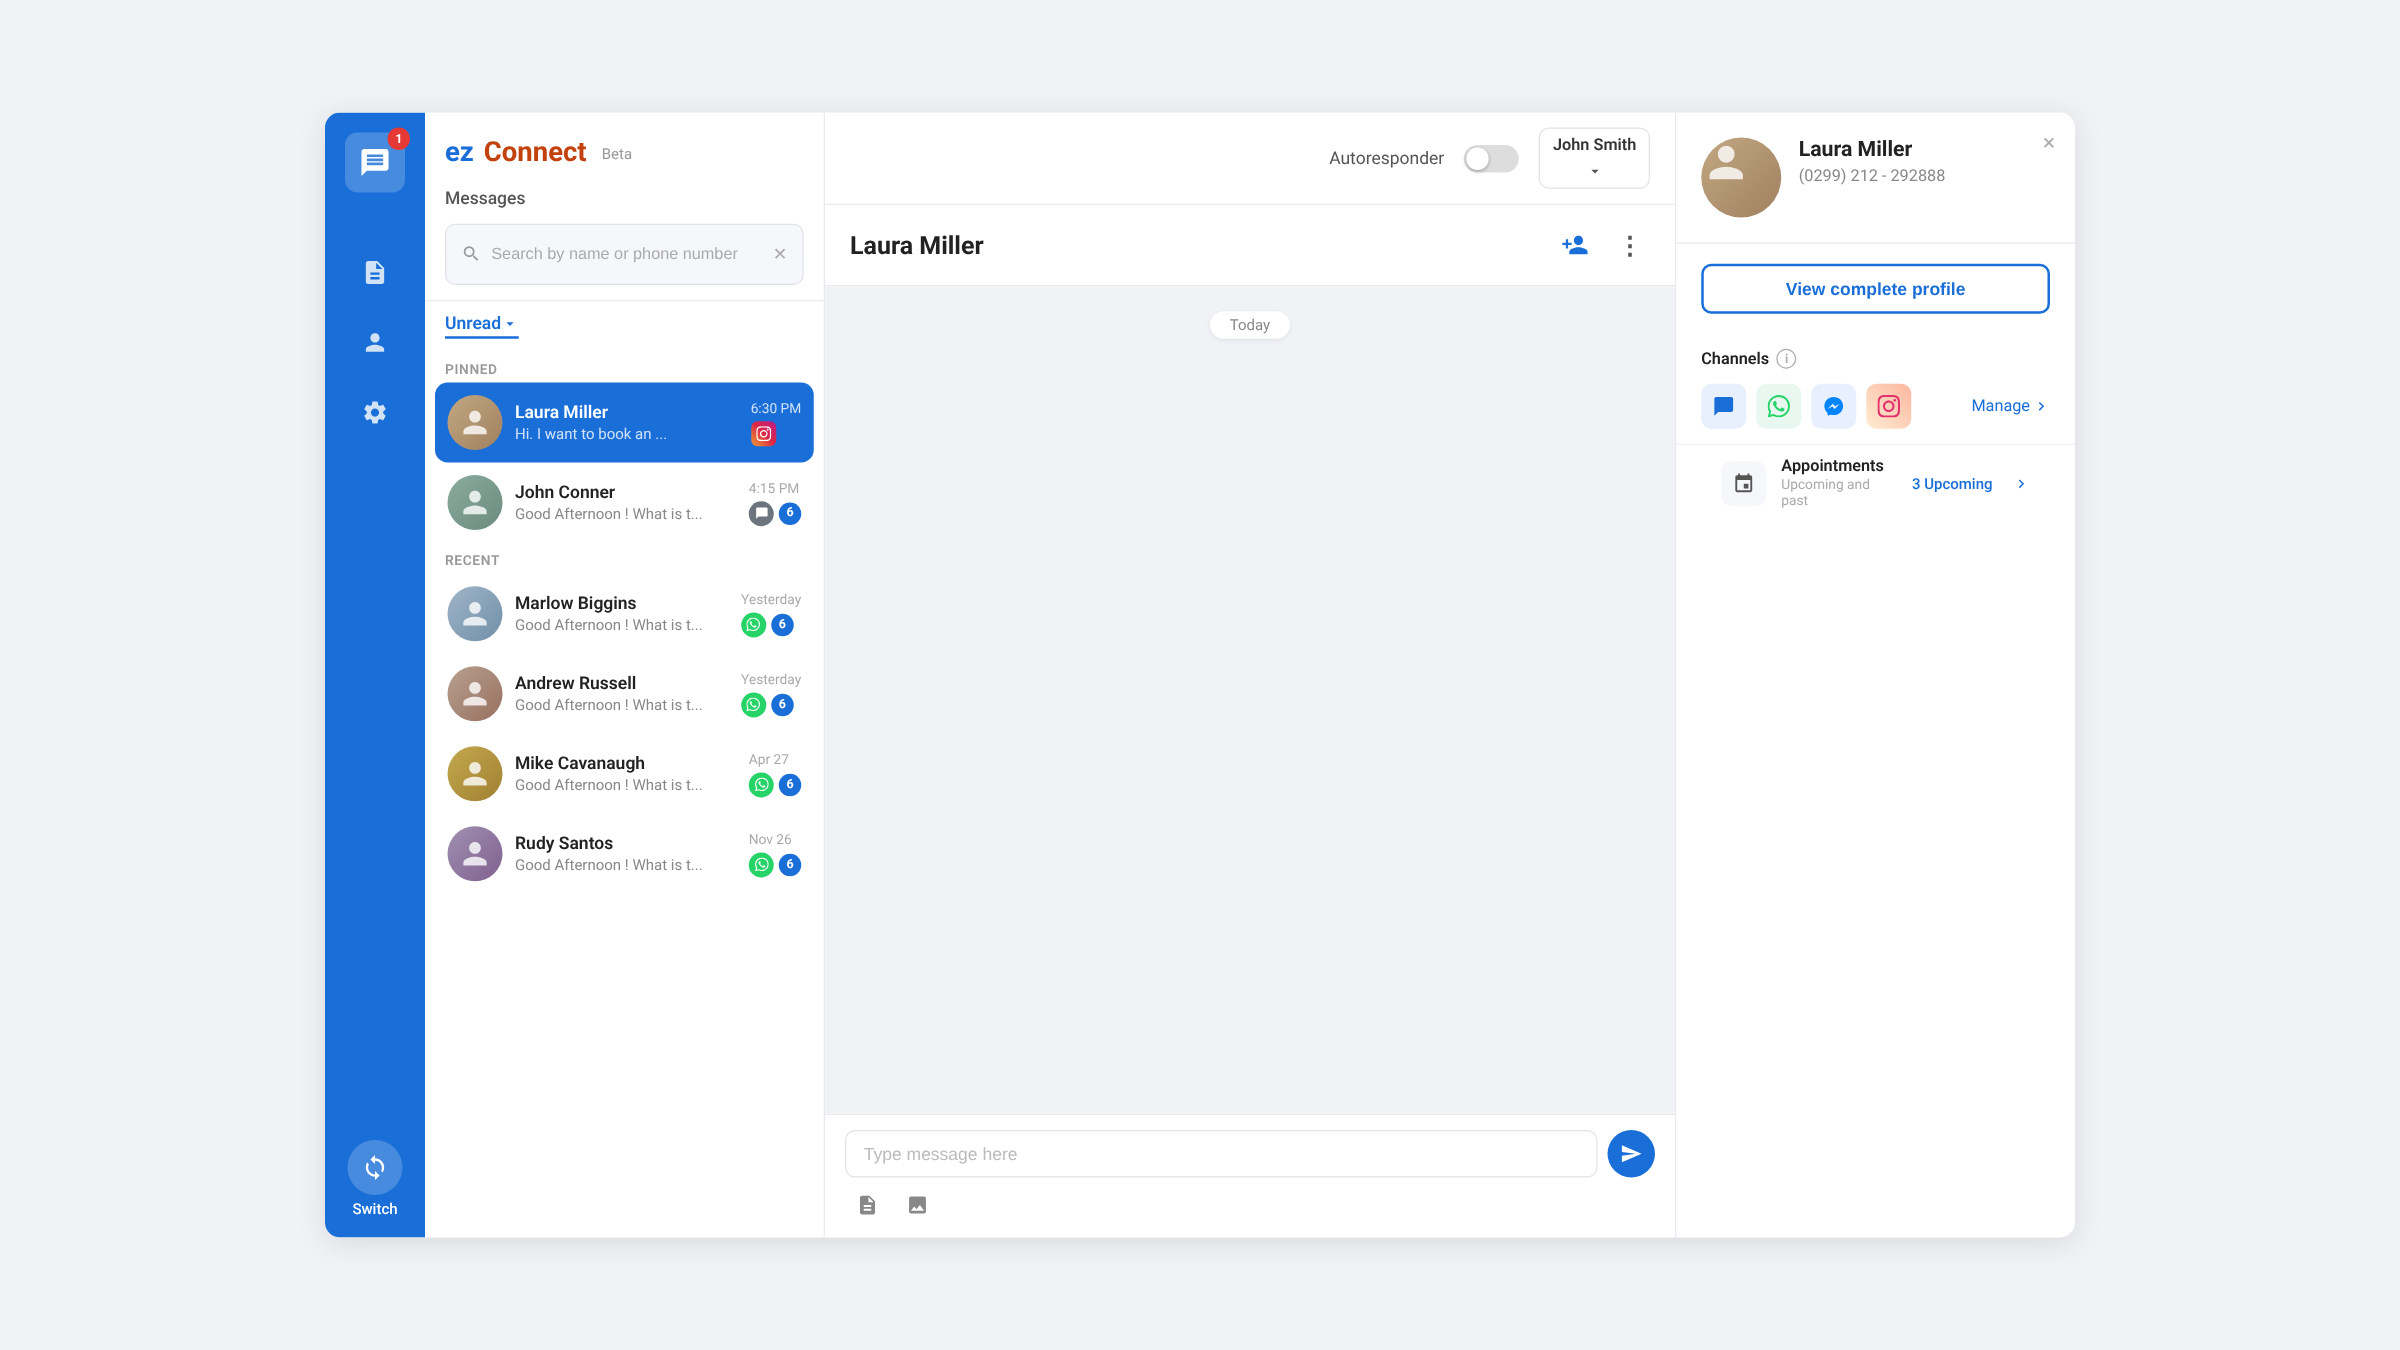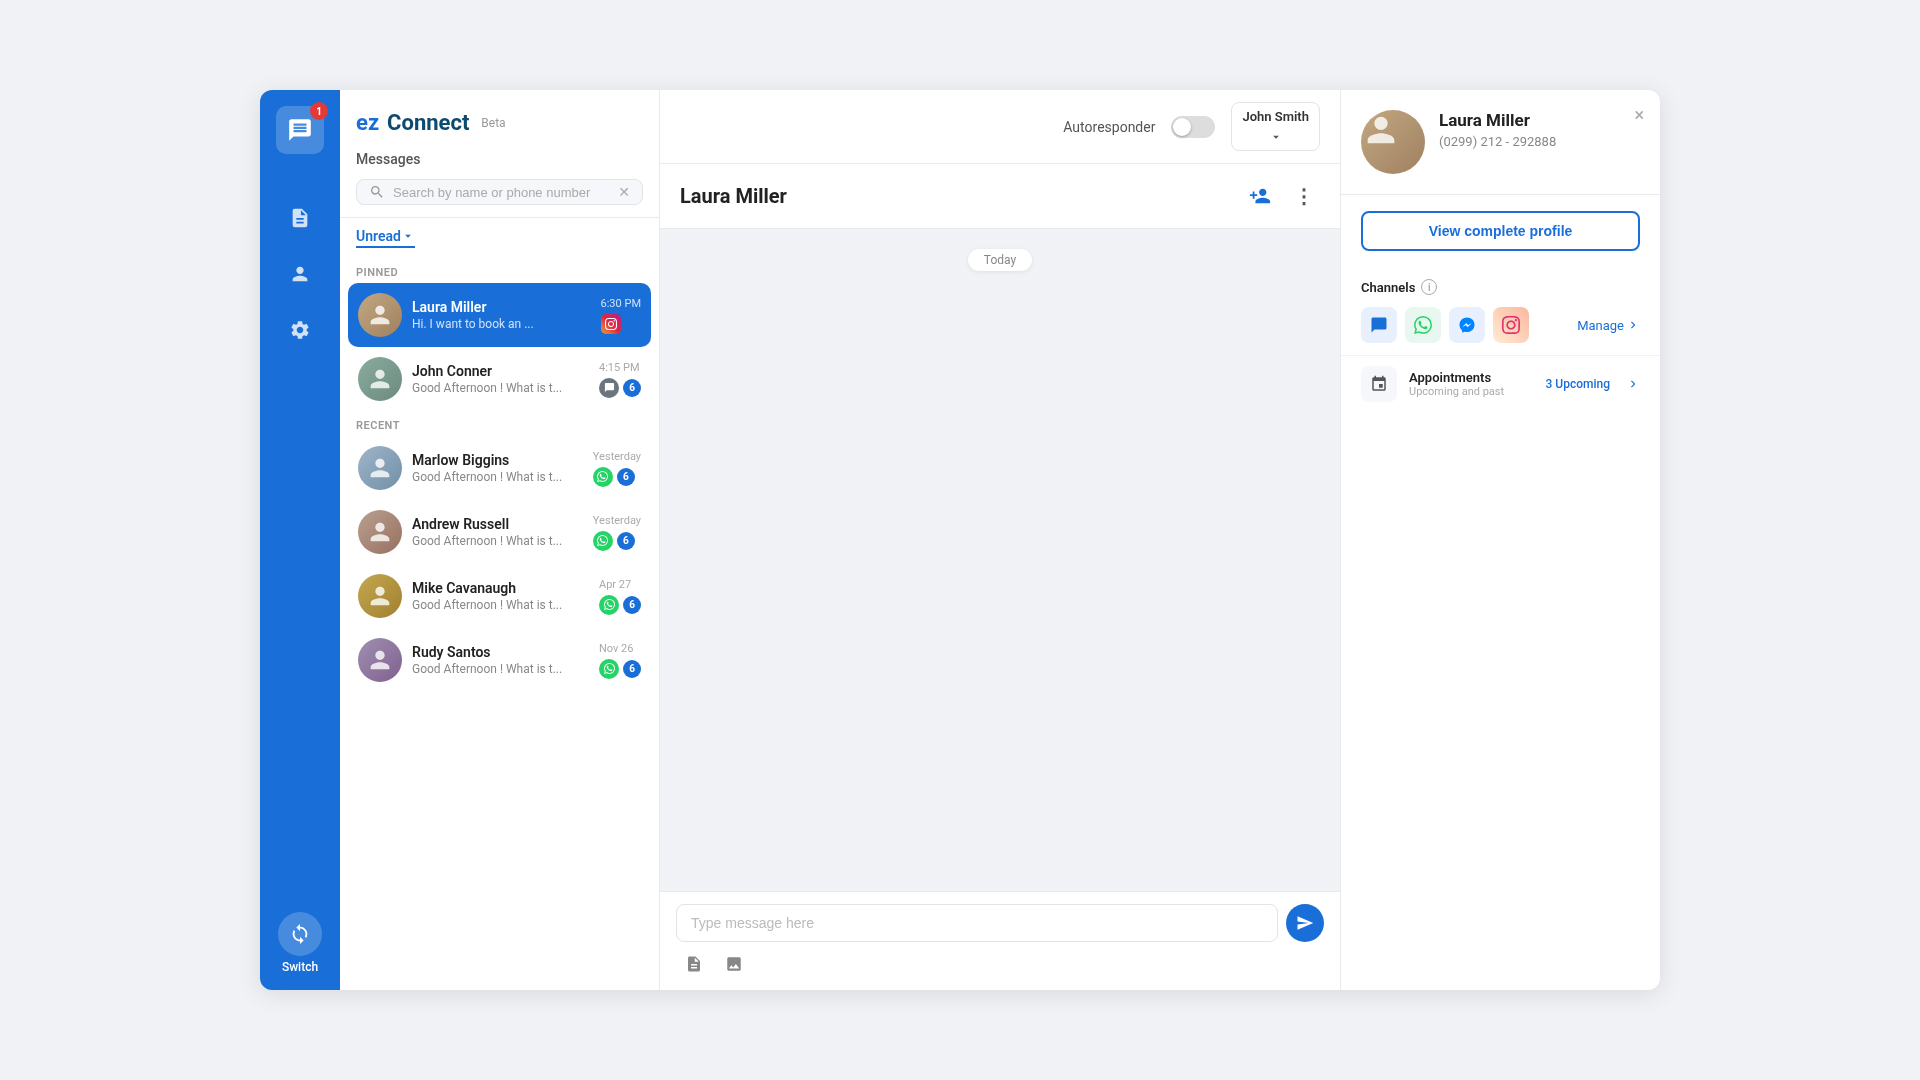--- a/index.html
+++ b/index.html
@@ -19,24 +19,24 @@
     .nav-spacer { flex: 1; }
     .switch-btn { display: flex; flex-direction: column; align-items: center; gap: 4px; cursor: pointer; color: white; font-size: 12px; font-weight: 500; }
     .switch-btn .switch-circle { width: 44px; height: 44px; border-radius: 50%; background: rgba(255,255,255,0.2); display: flex; align-items: center; justify-content: center; }
     .switch-btn .switch-circle svg { width: 22px; height: 22px; fill: white; }
 
     
     .messages-panel { width: 320px; border-right: 1px solid #e8eaed; display: flex; flex-direction: column; }
     .messages-header { padding: 20px 16px 12px; border-bottom: 1px solid #e8eaed; }
     .app-title { display: flex; align-items: center; gap: 8px; margin-bottom: 16px; }
     .title-ez { color: #1a6ed8; font-size: 22px; font-weight: 700; }
-    .title-connect { color: #0c4a6e; font-size: 22px; font-weight: 700; }
+    .title-connect { color: #c2410c; font-size: 22px; font-weight: 700; }
     .title-beta { color: #999; font-size: 12px; font-weight: 400; margin-left: 4px; }
     .messages-label { font-size: 14px; color: #555; font-weight: 500; margin-bottom: 12px; }
-    .search-bar { display: flex; align-items: center; background: #f5f7fa; border: 1px solid #e0e3e8; border-radius: 8px; padding: 4px 12px; gap: 8px; }
+    .search-bar { display: flex; align-items: flex-start; background: #f5f7fa; border: 1px solid #e0e3e8; border-radius: 8px; padding: 15px 12px; gap: 8px; }
     .search-bar svg { width: 16px; height: 16px; fill: #999; flex-shrink: 0; }
     .search-bar input { border: none; background: transparent; outline: none; font-size: 13px; color: #333; width: 100%; }
     .search-bar input::placeholder { color: #aaa; }
     .search-clear { color: #aaa; cursor: pointer; font-size: 14px; }
 
     .filter-bar { padding: 10px 16px; display: flex; align-items: center; gap: 8px; }
     .filter-btn { display: flex; align-items: center; gap: 0; color: #1a6ed8; font-size: 14px; font-weight: 600; cursor: pointer; border-bottom: 2px solid #1a6ed8; padding-bottom: 2px; }
     .filter-btn svg { width: 14px; height: 14px; fill: #1a6ed8; }
 
     .contacts-list { flex: 1; overflow-y: auto; padding: 0 8px; }
@@ -96,21 +96,21 @@
     .section-title .info-icon { width: 16px; height: 16px; border-radius: 50%; border: 1.5px solid #aaa; display: flex; align-items: center; justify-content: center; font-size: 10px; color: #aaa; }
     .channels-row { display: flex; align-items: center; gap: 8px; }
     .channel-bubble { width: 36px; height: 36px; border-radius: 8px; display: flex; align-items: center; justify-content: center; cursor: pointer; }
     .ch-blue { background: #e8f0fe; }
     .ch-green { background: #e8f8f0; }
     .ch-messenger { background: #e8f0ff; }
     .ch-instagram { background: linear-gradient(45deg, #ffecd2, #fcb69f); }
     .manage-btn { margin-left: auto; color: #1a6ed8; font-size: 13px; cursor: pointer; display: flex; align-items: center; gap: 2px; }
     .manage-btn svg { width: 14px; height: 14px; fill: #1a6ed8; }
 
-    .info-row { display: flex; align-items: center; gap: 12px; padding: 10px 20px; cursor: pointer; }
+    .info-row { display: flex; align-items: center; gap: 12px; padding: 10px 36px; cursor: pointer; }
     .info-icon-box { width: 36px; height: 36px; border-radius: 8px; display: flex; align-items: center; justify-content: center; background: #f5f7fa; }
     .info-icon-box svg { width: 18px; height: 18px; fill: #555; }
     .info-content { flex: 1; }
     .info-title { font-size: 13px; font-weight: 600; color: #222; }
     .info-sub { font-size: 11px; color: #aaa; }
     .info-badge { display: flex; align-items: center; gap: 16px; color: #1a6ed8; font-size: 12px; font-weight: 500; }
     .info-badge svg { width: 14px; height: 14px; fill: #1a6ed8; }
 
     
     .av-1 { background: linear-gradient(135deg, #c2a882, #a08060); }

